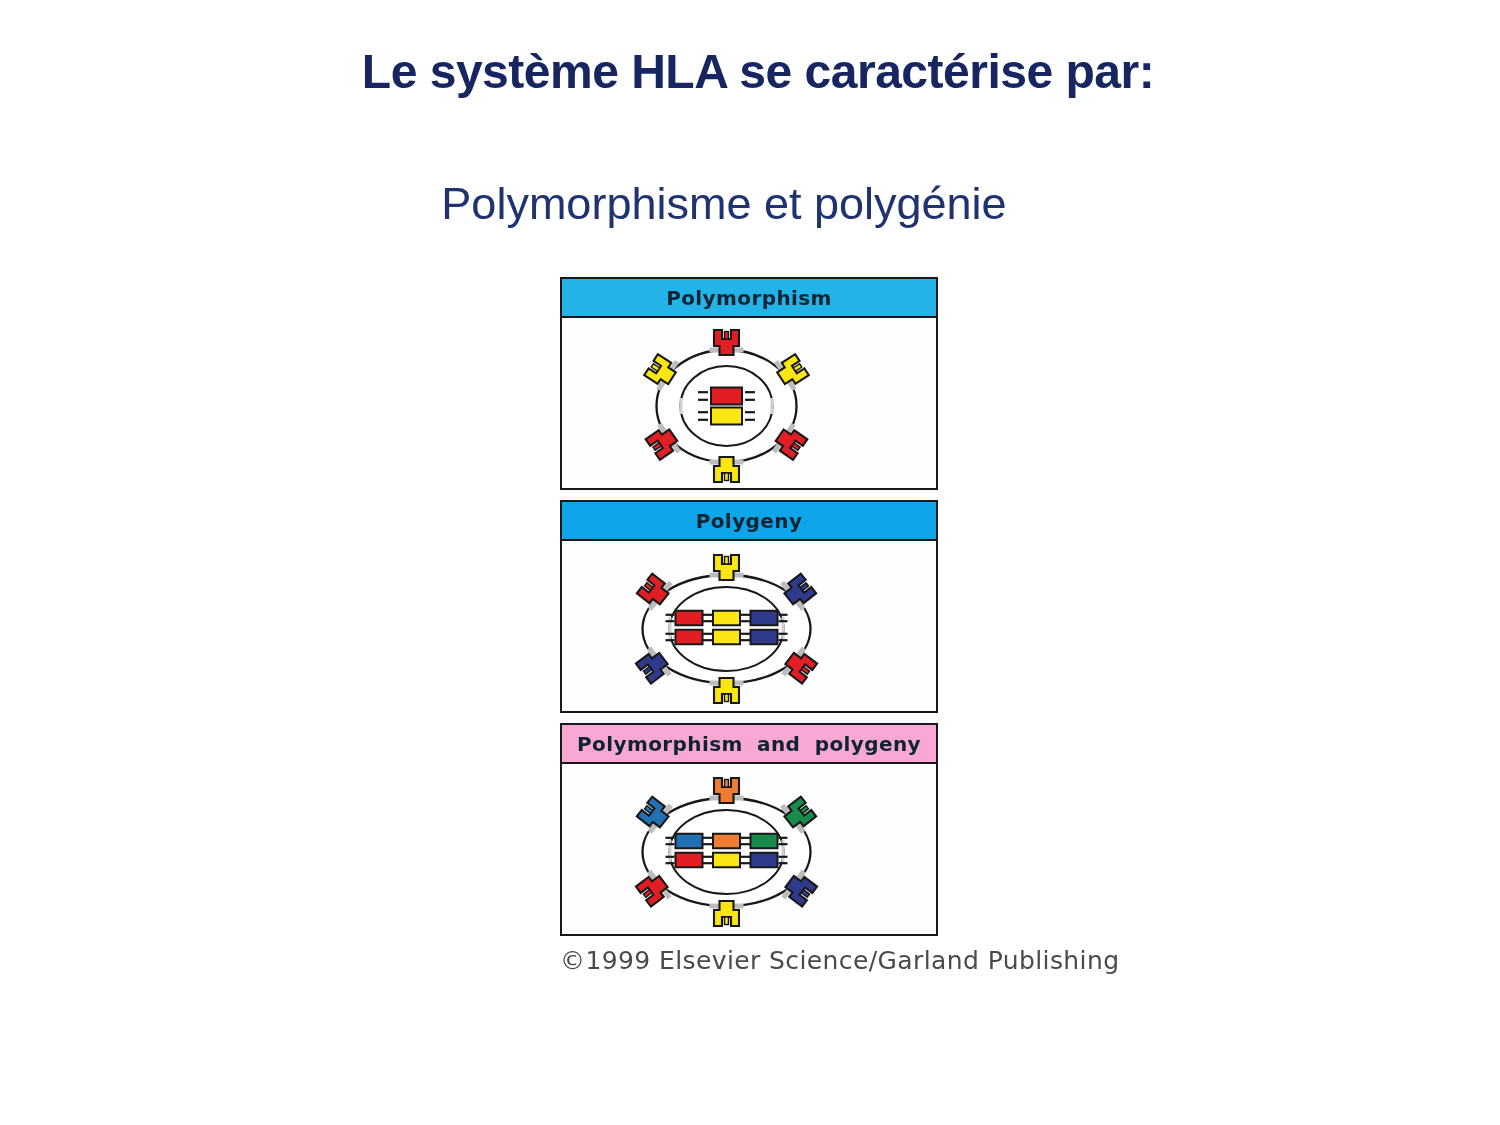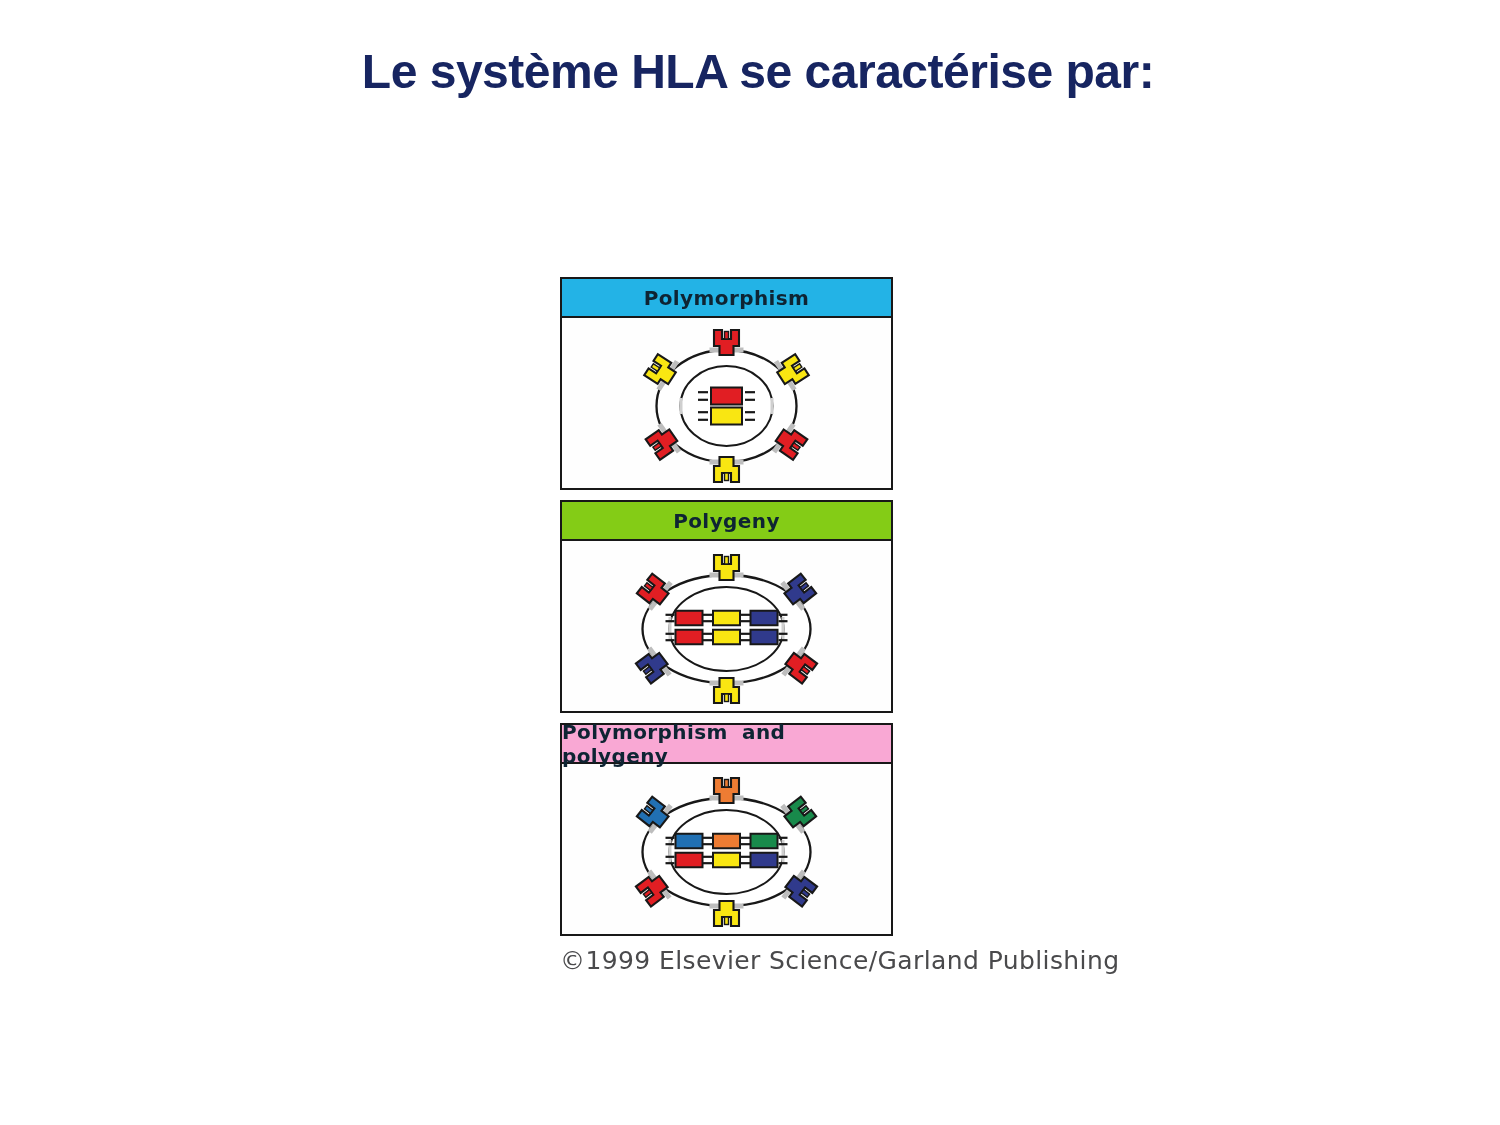--- a/index.html
+++ b/index.html
@@ -17,21 +17,21 @@
   }
   .subtitle{
     position:absolute;top:178px;left:0;width:1448px;
     text-align:center;
     font-size:45px;font-weight:400;
   }
   .figure{
     position:absolute;left:560px;top:277px;width:620px;
   }
   .panel{
-    width:333px;
+    width:378px;
     box-sizing:border-box;
     border:2px solid #181818;
     background:#fefefe;
     margin-bottom:10px;
   }
   .panel-header{
     height:37px;
     border-bottom:2px solid #181818;
     display:flex;align-items:center;justify-content:center;
     font-family:"DejaVu Sans",sans-serif;
@@ -46,20 +46,21 @@
     white-space:nowrap;
   }
 </style>
 </head>
 <body>
 
 <div class="slide" style="background: rgb(255, 255, 255); padding-left: 16px;">
 
   <div class="title" style="color: rgb(23, 37, 97);">Le système HLA se caractérise par:</div>
 
+  <div class="subtitle" style="color: rgb(30, 51, 112);">Polymorphisme et polygénie</div>
 
   <div class="figure">
 
     <div class="panel">
       <div class="panel-header" style="background: rgb(35, 179, 230); color: rgb(14, 36, 51);">Polymorphism</div>
       <div class="panel-body">
         <svg width="329" height="170" viewBox="0 0 329 170">
             <ellipse cx="164.5" cy="88" rx="70" ry="56" fill="#ffffff" stroke="#181818" stroke-width="2.3"></ellipse>
             <ellipse cx="164.5" cy="88" rx="46" ry="40" fill="#ffffff" stroke="#181818" stroke-width="2"></ellipse>
             <line x1="119" y1="80" x2="119" y2="96" stroke="#cfcfcf" stroke-width="3"></line>
@@ -102,21 +103,21 @@
             <g transform="translate(105.8 57.5) rotate(-57)">
               <line x1="-17" y1="0" x2="17" y2="0" stroke="#bdbdbd" stroke-width="5"></line>
               <path d="M-7 5 L-7 -4 L-12.5 -4 L-12.5 -20 L-4.5 -20 L-4.5 -11 L4.5 -11 L4.5 -20 L12.5 -20 L12.5 -4 L7 -4 L7 5 Z" fill="#f9e612" stroke="#181818" stroke-width="2.1"></path>
               <rect x="-2" y="-18.5" width="4" height="7.5" fill="#f9e612" stroke="#181818" stroke-width="1.4"></rect>
             </g>
           </svg>
       </div>
     </div>
 
     <div class="panel">
-      <div class="panel-header" style="background: #84cc16; color: rgb(14, 36, 51);">Polygeny</div>
+      <div class="panel-header" style="background: #0ea5e9; color: rgb(14, 36, 51);">Polygeny</div>
       <div class="panel-body">
         <svg width="329" height="170" viewBox="0 0 329 170">
             <ellipse cx="164.5" cy="88" rx="84" ry="54" fill="#ffffff" stroke="#181818" stroke-width="2.3"></ellipse>
             <ellipse cx="164.5" cy="88" rx="57" ry="42" fill="#ffffff" stroke="#181818" stroke-width="2"></ellipse>
             <line x1="108" y1="76" x2="108" y2="100" stroke="#cfcfcf" stroke-width="3"></line>
             <line x1="221" y1="76" x2="221" y2="100" stroke="#cfcfcf" stroke-width="3"></line>
             <line x1="103.5" y1="73.8" x2="112.5" y2="73.8" stroke="#181818" stroke-width="2.2"></line>
             <line x1="216.5" y1="73.8" x2="225.5" y2="73.8" stroke="#181818" stroke-width="2.2"></line>
             <line x1="139.5" y1="73.8" x2="152" y2="73.8" stroke="#181818" stroke-width="2.2"></line>
             <line x1="177" y1="73.8" x2="189.5" y2="73.8" stroke="#181818" stroke-width="2.2"></line>

